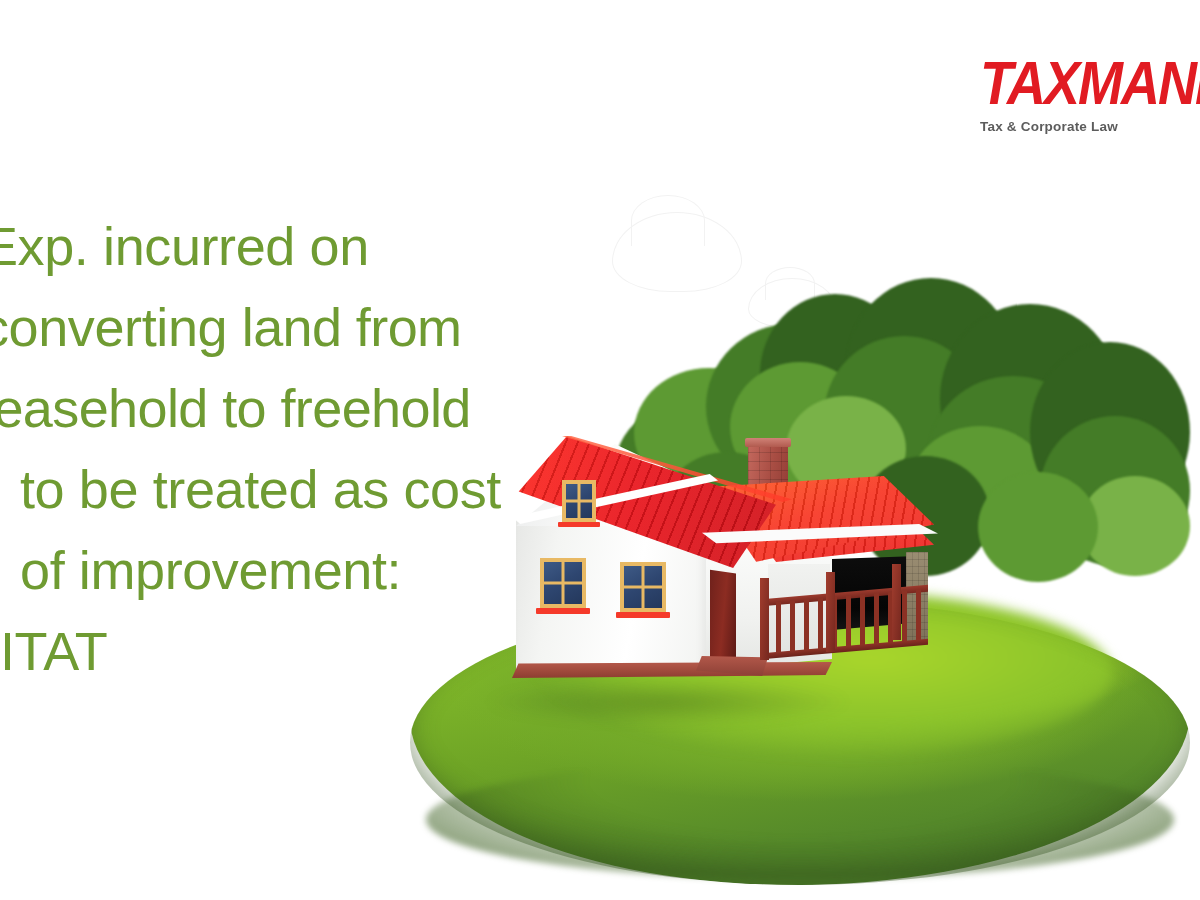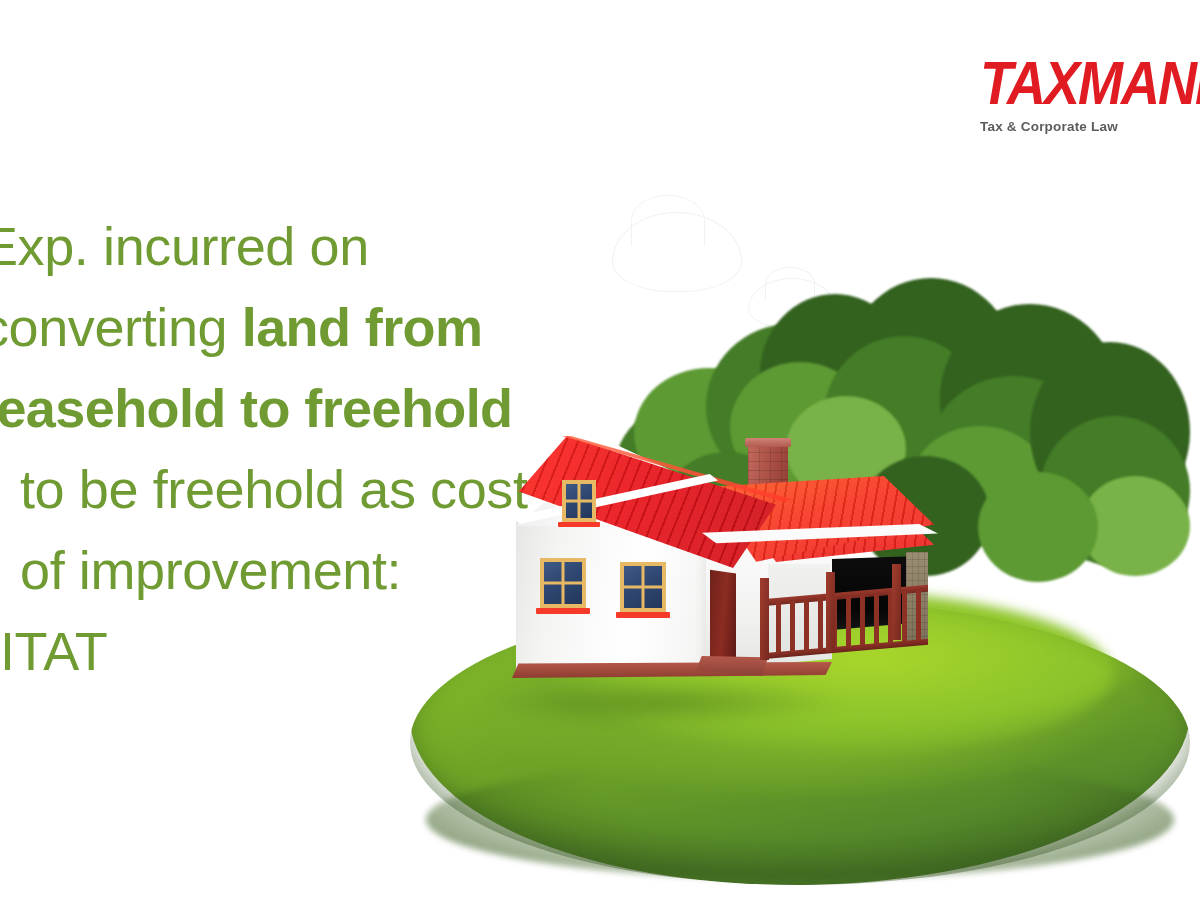--- a/index.html
+++ b/index.html
@@ -57,21 +57,21 @@
     left: -18px;
     top: 206px;
     width: 680px;
     color: #6f9b32;
     font-size: 54px;
     line-height: 81px;
     letter-spacing: -0.4px;
     white-space: nowrap;
   }
   .headline .ln { display: block; }
-  .headline .em { font-weight: 700; letter-spacing: -0.6px; }
+  .headline .em { font-weight: 400; letter-spacing: -0.6px; }
   .headline .lt { font-weight: 400; }
 
   
   .ln-4 { padding-left: 38px; }
   .ln-5 { padding-left: 38px; }
   .ln-6 { padding-left: 18px; }
 
   
   .logo {
     position: absolute;
@@ -456,21 +456,21 @@
     <span class="ln ln-1">
       <span class="lt">Exp. incurred on</span>
     </span>
     <span class="ln ln-2">
       <span class="lt">converting </span><span class="em">land from</span>
     </span>
     <span class="ln ln-3">
       <span class="em">leasehold to freehold</span>
     </span>
     <span class="ln ln-4">
-      <span class="lt">to be freehold as cost</span>
+      <span class="lt">to be treated as cost</span>
     </span>
     <span class="ln ln-5">
       <span class="lt">of improvement:</span>
     </span>
     <span class="ln ln-6">
       <span class="lt">ITAT</span>
     </span>
   </div>
 
   <div class="logo">

